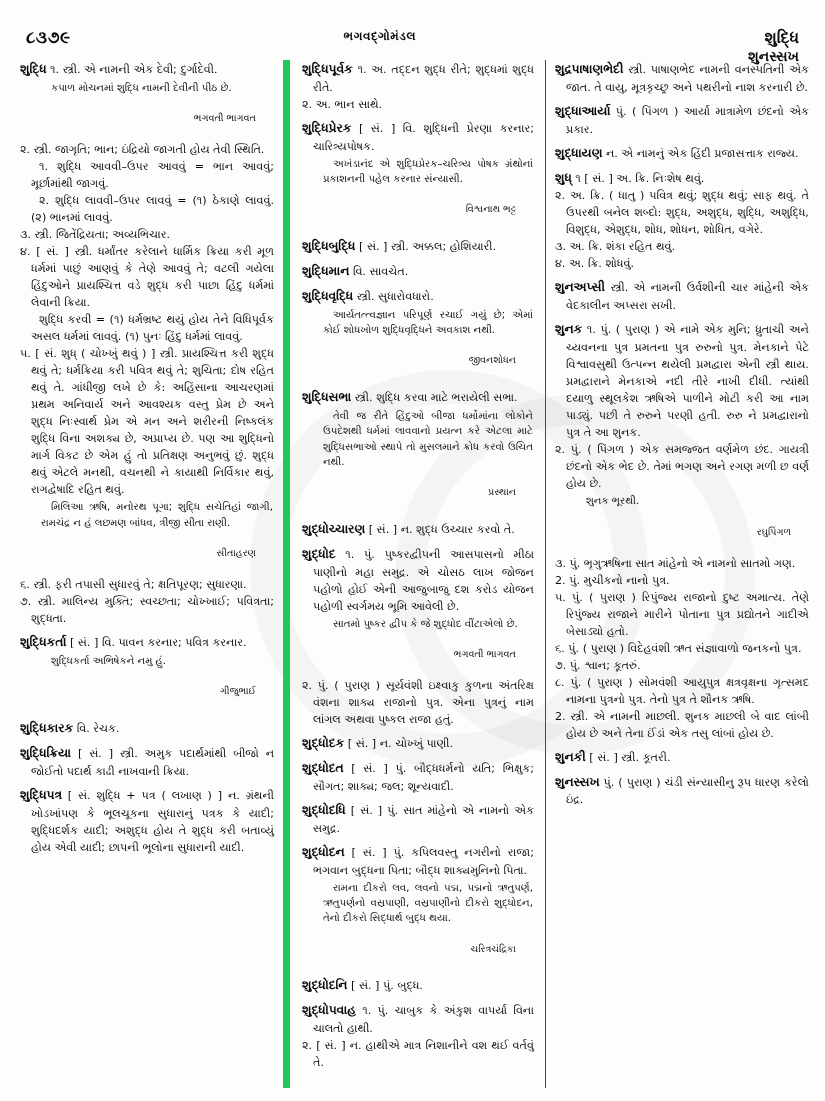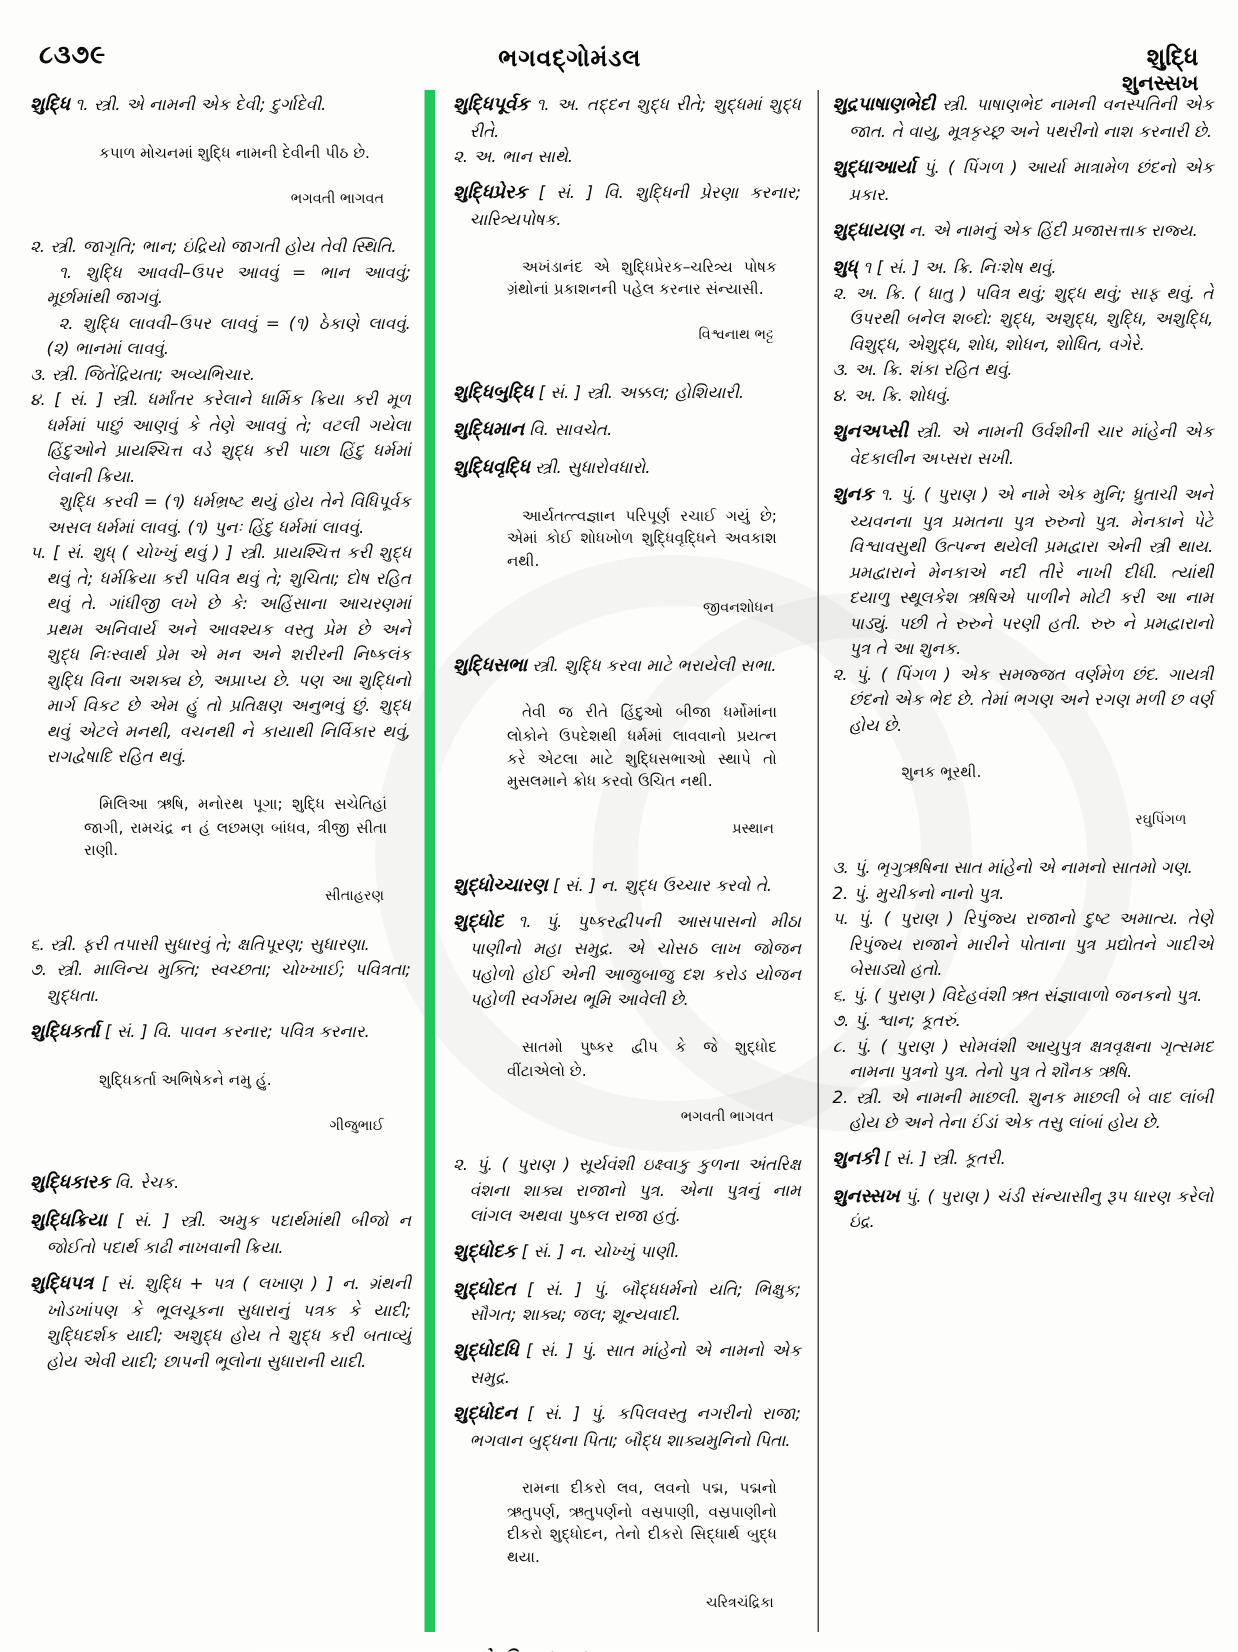--- a/index.html
+++ b/index.html
@@ -56,21 +56,21 @@
     box-sizing: border-box;
   }
   .hdr-left {
     font-size: 17px;
     font-weight: bold;
     letter-spacing: .5px;
     line-height: 1.1;
     text-align: center;
   }
   .hdr-center {
-    font-size: 16px;
+    font-size: 12px;
     font-weight: bold;
     letter-spacing: .5px;
     flex: 1;
     text-align: center;
     padding-top: 1px;
   }
   .hdr-right {
     font-size: 16px;
     font-weight: bold;
     text-align: right;
@@ -104,28 +104,27 @@
     font-size: 12.4px;
     letter-spacing: -0.1px;
   }
   .p {
     margin: 0;
     text-align: justify;
     text-justify: inter-word;
     text-indent: 0;
     padding-left: 11px;
     text-indent: -11px;
-    font-style: italic;
   }
   .p.sub {
     padding-left: 11px;
     text-indent: 8px;
   }
   .quote {
-    margin: 16px;
+    margin: 1px;
     font-size: 10.2px;
     text-align: justify;
     padding-left: 20px;
     text-indent: 10px;
     line-height: 1.5;
   }
   .cite {
     margin: 16px;
     font-size: 9.6px;
     text-align: right;

